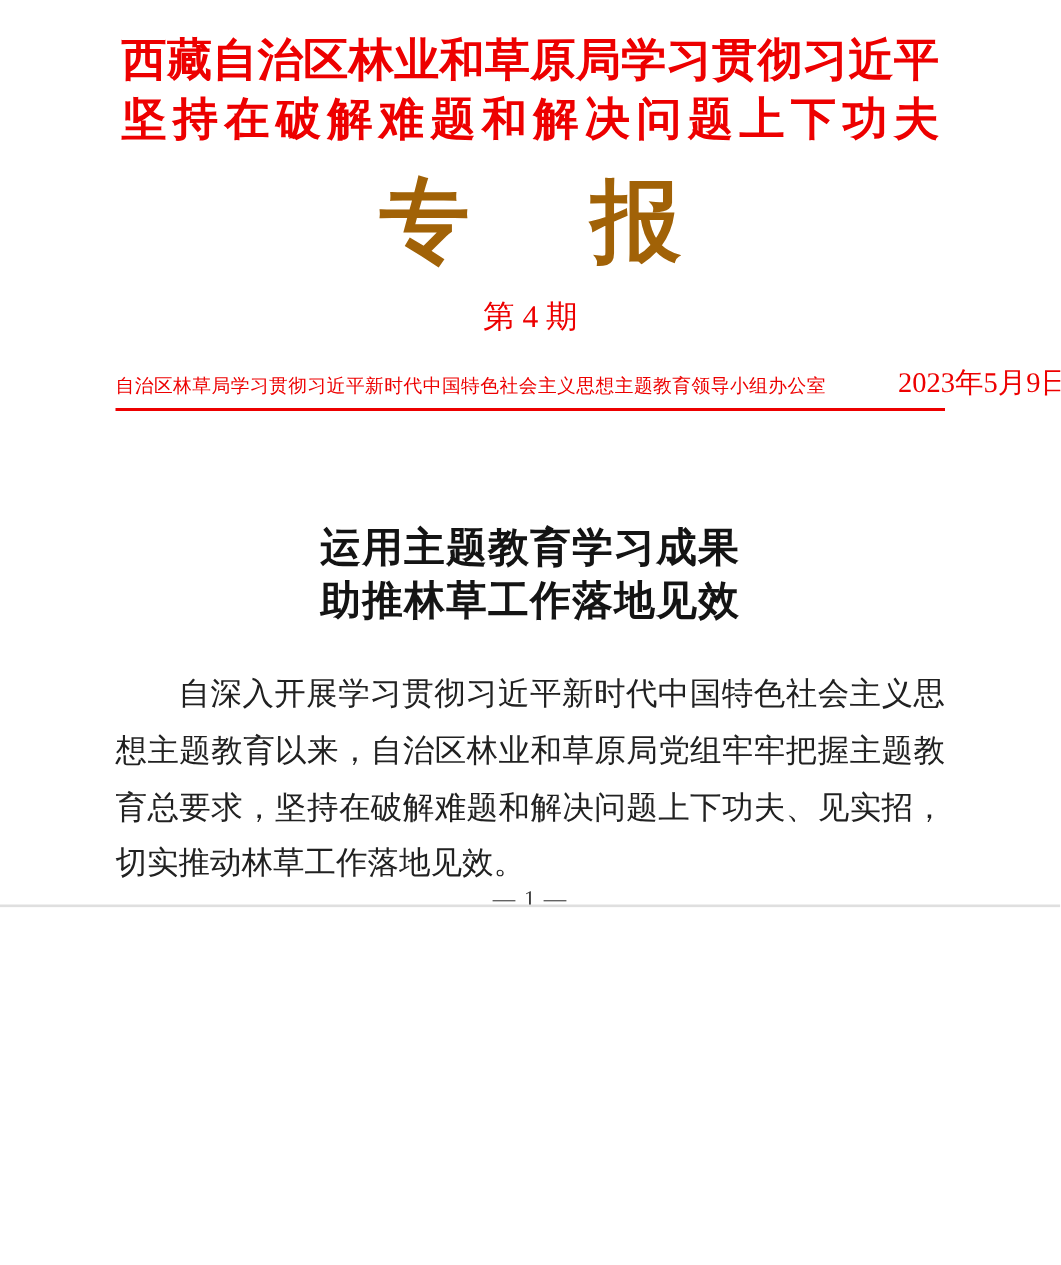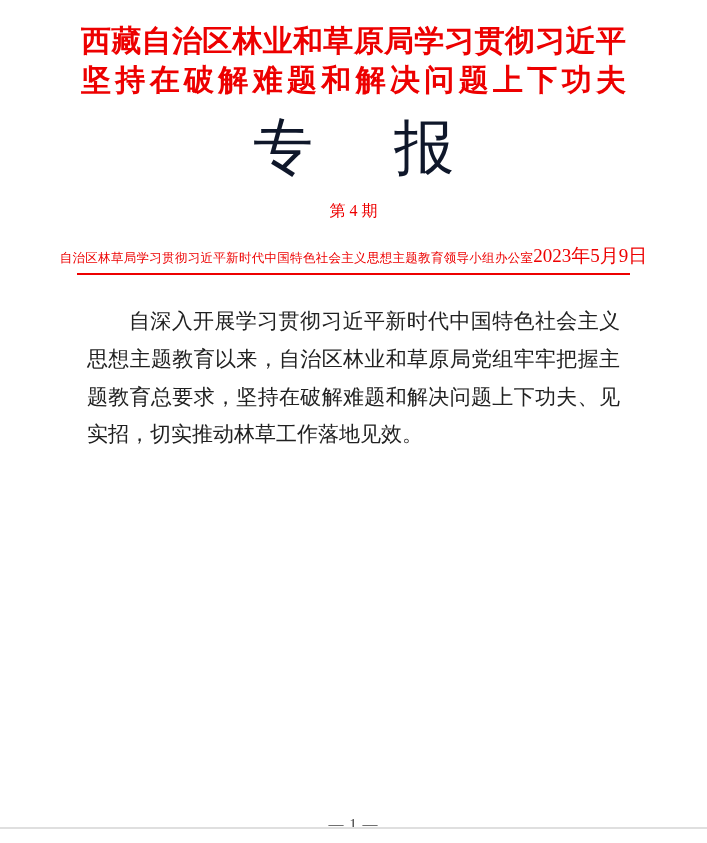--- a/index.html
+++ b/index.html
@@ -3,64 +3,65 @@
 <meta charset="utf-8">
 <style>
   html, body {
     margin: 0;
     padding: 0;
     background: #ffffff;
   }
   .page {
     position: relative;
     width: 707px;
-    height: 829px;
+    height: 605px;
     background: #ffffff;
     overflow: hidden;
     font-family: "Liberation Serif", "DejaVu Serif", serif;
   }
   
   .org-title {
     width: 545px;
     margin: 21px auto 0;
     color: #ed0000;
     font-weight: bold;
     font-size: 30px;
     line-height: 39px;
   }
   .org-title .line {
     text-align: justify;
     text-align-last: justify;
   }
   .doc-type {
     margin-top: 12px;
     text-align: center;
-    color: #0f172a;
-    font-weight: normal;
+    color: #a16207;
+    font-weight: bold;
     font-size: 60px;
     line-height: 74px;
     word-spacing: 66px;
   }
   .issue {
     margin-top: 15px;
     text-align: center;
     color: #ed0000;
-    font-size: 16px;
+    font-size: 21px;
     line-height: 22px;
   }
   .issuer-row {
     width: 553px;
     margin: 26px auto 0;
     display: flex;
-    justify-content: center;
+    justify-content: flex-start;
     align-items: baseline;
     color: #ed0000;
     font-size: 12.5px;
     line-height: 16px;
     white-space: nowrap;
+    gap: 48px;
   }
   .issuer-name { letter-spacing: 0.3px; }
   .issue-date { font-size: 19px; }
   .red-rule {
     width: 553px;
     margin: 7px auto 0;
     height: 2px;
     background: #ed0000;
   }
   
@@ -75,22 +76,23 @@
   }
   .body-text {
     width: 553px;
     margin: 28px auto 0;
     font-size: 21px;
     line-height: 37.8px;
     color: #212121;
     text-align: justify;
   }
   .body-text p {
-    margin: 10px;
+    margin: 0;
     text-indent: 2em;
+    font-family: Liberation Mono, monospace;
   }
   .body-text strong {
     font-weight: bold;
     color: #111111;
   }
   
   .page-number {
     position: absolute;
     bottom: -4px;
     left: 0;
@@ -123,20 +125,24 @@
     <div class="doc-type">专 报</div>
     <div class="issue">第 4 期</div>
     <div class="issuer-row">
       <span class="issuer-name">自治区林草局学习贯彻习近平新时代中国特色社会主义思想主题教育领导小组办公室</span>
       <span class="issue-date">2023年5月9日</span>
     </div>
     <div class="red-rule"></div>
   </header>
 
   <main>
+    <h2 class="article-title">
+      <span>运用主题教育学习成果</span><br>
+      <span>助推林草工作落地见效</span>
+    </h2>
     <div class="body-text">
       <p>自深入开展学习贯彻习近平新时代中国特色社会主义思想主题教育以来，自治区林业和草原局党组牢牢把握主题教育总要求，坚持在破解难题和解决问题上下功夫、见实招，切实推动林草工作落地见效。</p>
     </div>
   </main>
 
   <div class="page-number">— 1 —</div>
   <div class="bottom-edge"></div>
 
 </div>
 

